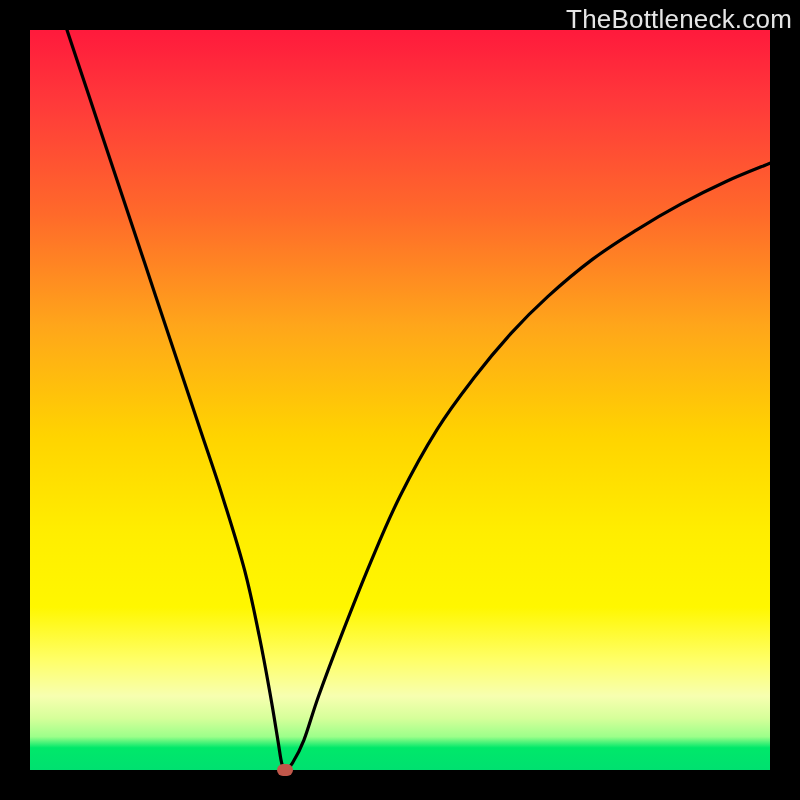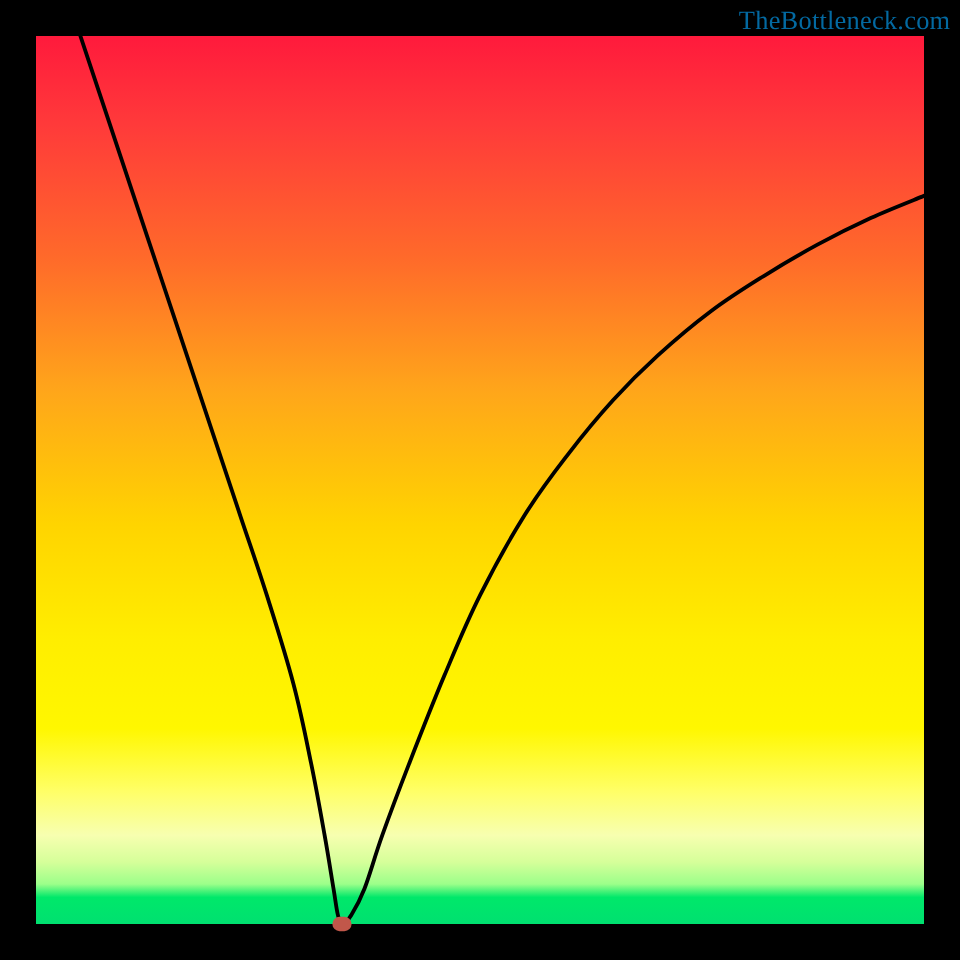--- a/index.html
+++ b/index.html
@@ -34,24 +34,24 @@
   .curve-layer {
     position: absolute;
     left: 0; top: 0;
     width: 740px; height: 740px;
     pointer-events: none;
   }
   .watermark {
     position: absolute;
     top: 4px;
     right: 8px;
-    font-family: Liberation Serif, serif;
-    font-size: 22px;
+    font-family: Liberation Sans, sans-serif;
+    font-size: 26px;
     font-weight: 500;
-    color: #0369a1;
+    color: #e5e5e5;
     letter-spacing: 0.2px;
   }
   .marker {
     position: absolute;
     width: 16px;
     height: 12px;
     border-radius: 6px;
     background: #c1574a;
     transform: translate(-50%, -50%);
   }

